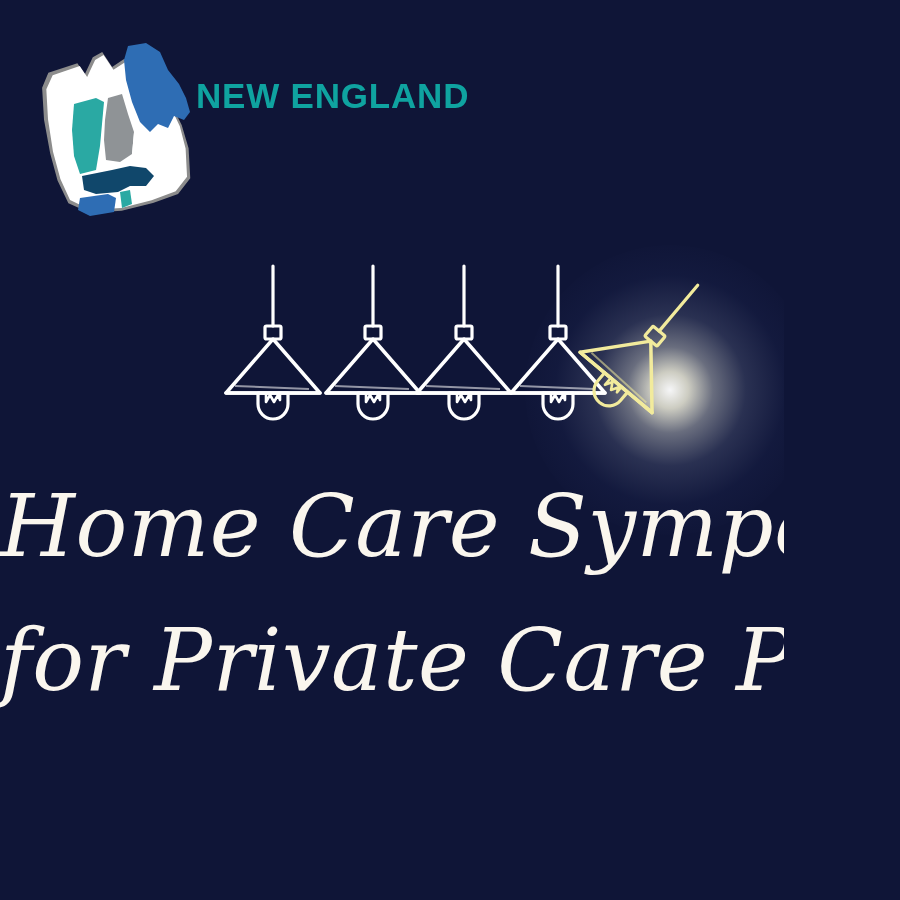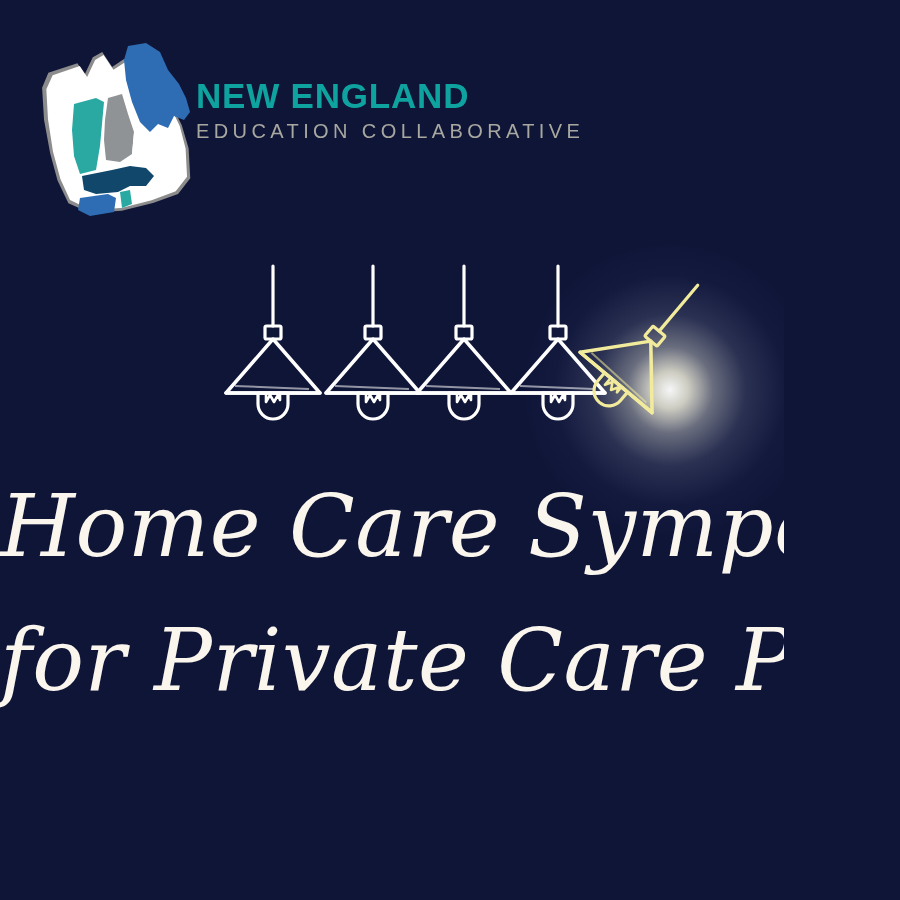--- a/index.html
+++ b/index.html
@@ -144,21 +144,20 @@
       <path d="M48,140 L78,134 L96,130 L112,132 L120,140 L112,150 L96,150
                L84,156 L62,158 L50,154 Z" fill="#10476b"></path>
 
       <path d="M46,162 L74,158 L82,162 L80,176 L56,180 L44,174 Z" fill="#2e6db4"></path>
 
       <path d="M86,156 L96,154 L98,168 L88,172 Z" fill="#2aa9a3"></path>
     </svg>
 
     <div id="logo-text">
       <div class="logo-line1" style="color:#0fa3a0;">NEW ENGLAND</div>
-      <div class="logo-line3" style="color:#a8a8a0;">EDUCATION COLLABORATIVE</div>
     </div>
   </div>
 
   <div id="glow"></div>
 
   <svg id="lamps-svg" viewBox="0 0 900 280">
     <defs>
       <g id="lamp-shape">
 
         <line x1="0" y1="-82" x2="0" y2="-22" stroke-width="3.2" stroke-linecap="round"></line>

